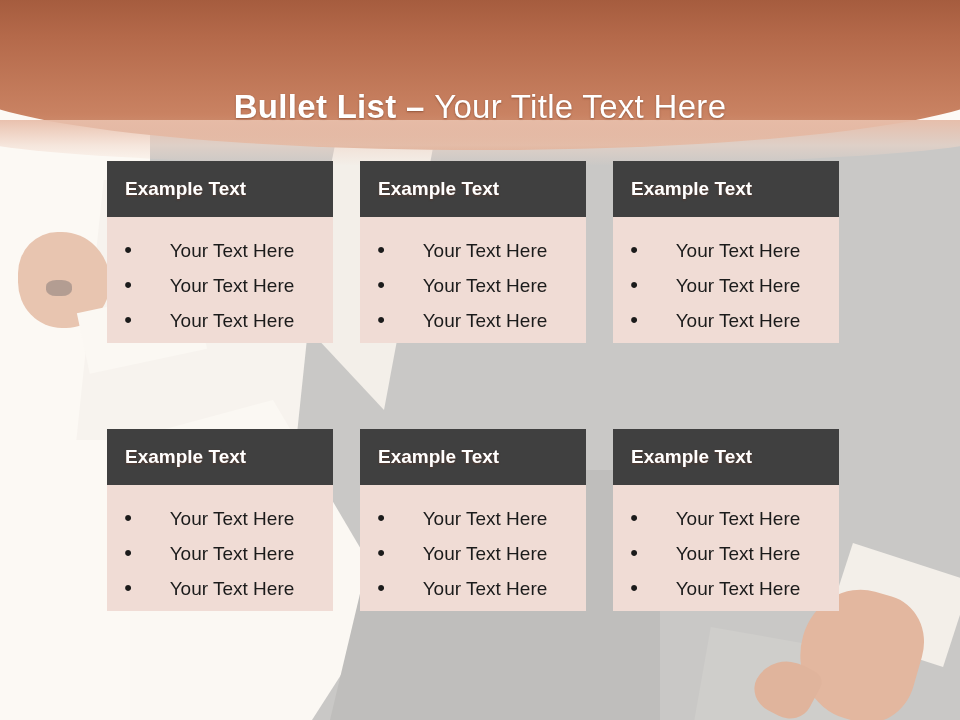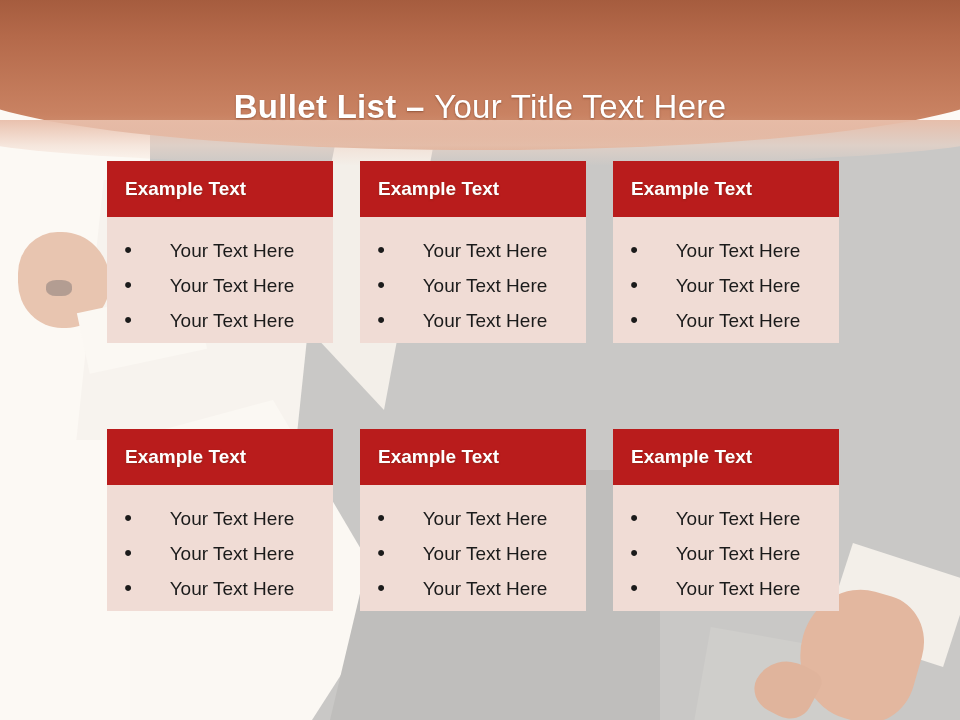--- a/index.html
+++ b/index.html
@@ -193,21 +193,21 @@
     top: 0;
     width: 960px;
     height: 720px;
   }
   .card {
     position: absolute;
     width: 226px;
   }
   .card-head {
     height: 56px;
-    background: #b91c1c;
+    background: #404040;
     display: flex;
     align-items: center;
     padding-left: 18px;
     box-sizing: border-box;
     color: #ffffff;
     font-size: 19px;
     font-weight: bold;
     text-shadow: 0 1px 2px rgba(110,50,28,.5);
   }
   .card-body {

